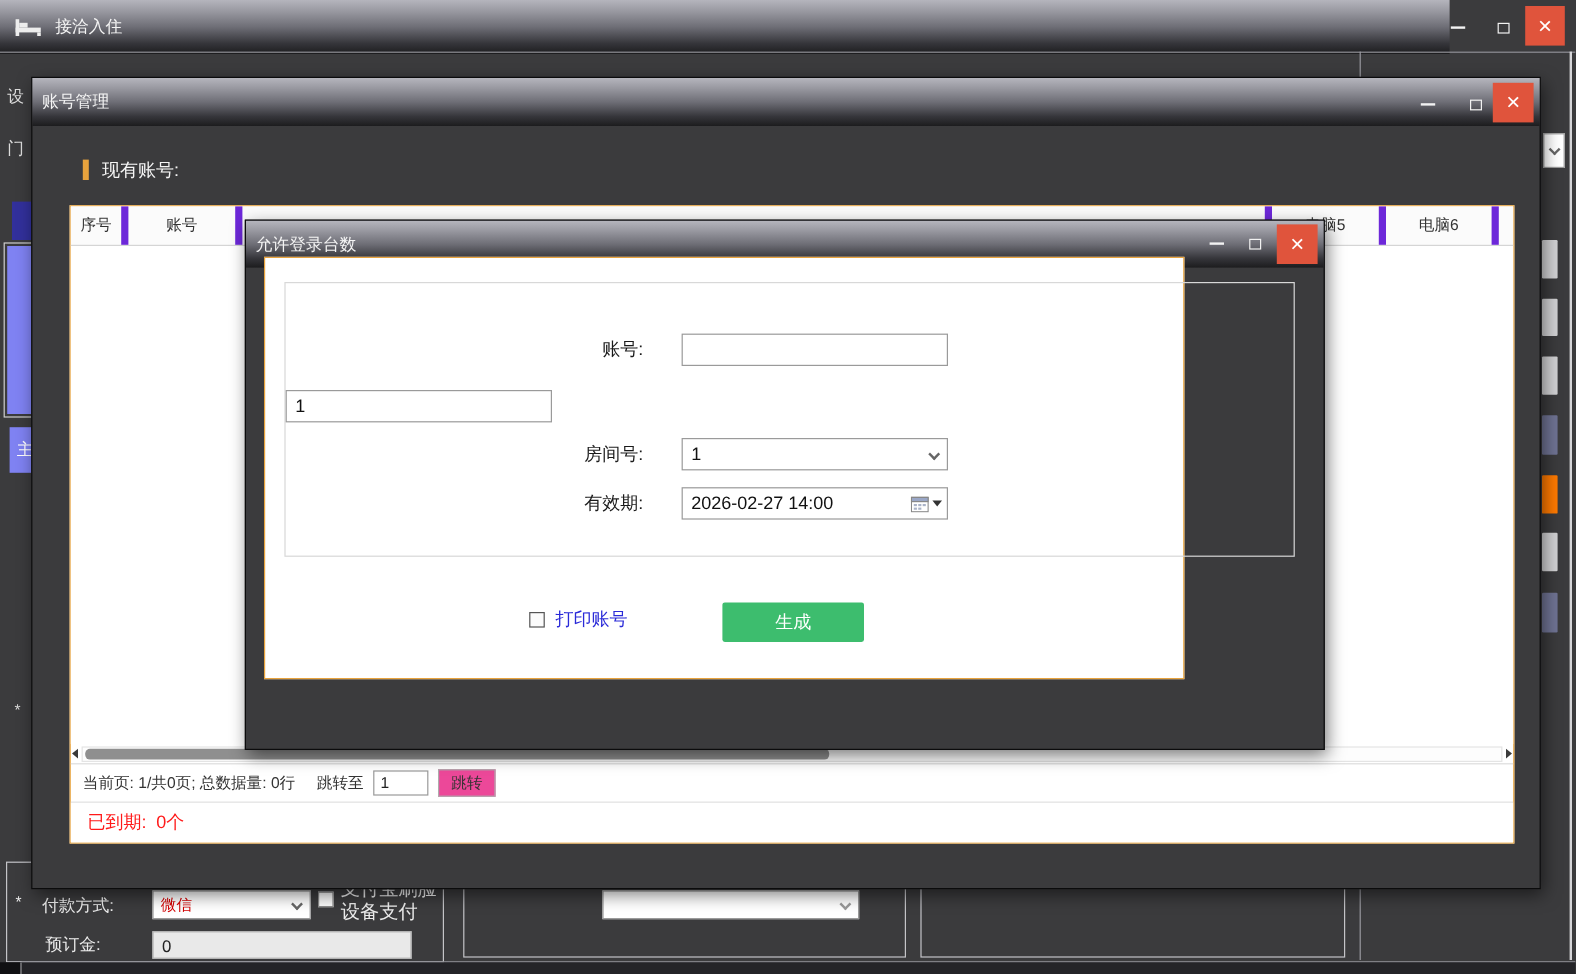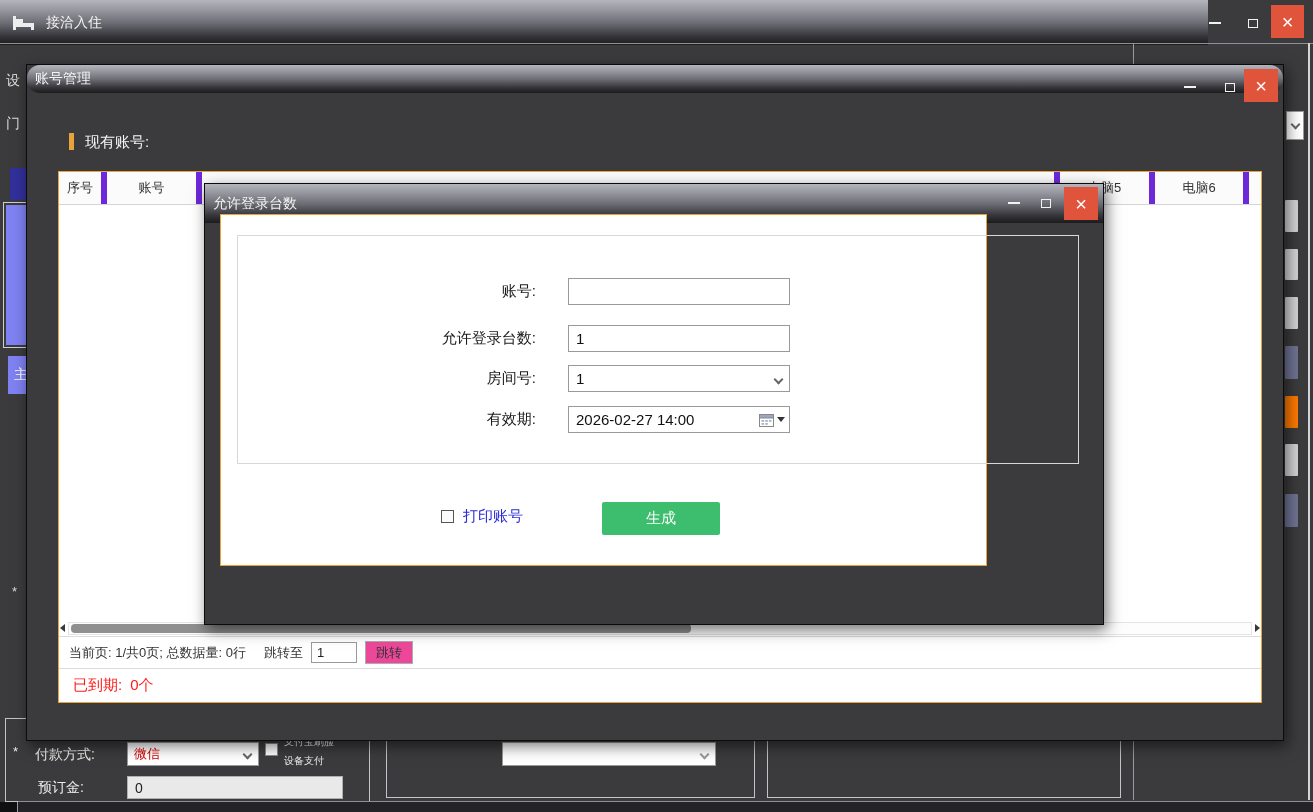--- a/index.html
+++ b/index.html
@@ -123,37 +123,37 @@
   <div class="groupbox abs" style="left:386px;top:718px;width:369px;height:80px;"></div>
   <div class="groupbox abs" style="left:767px;top:718px;width:354px;height:80px;"></div>
 
   <span class="lbl abs" style="left:13px;top:744px;font-size:13px;">*</span>
   <span class="lbl abs" style="left:35px;top:746px;">付款方式:</span>
   <div class="combo abs" style="left:127px;top:742px;width:132px;height:24px;">
     <span style="font-size:13px;color:#D40000;padding-left:6px;">微信</span>
     <span class="chev-wrap"><span class="chev"></span></span>
   </div>
   <input type="checkbox" class="cbx abs" style="left: 265px; top: 743px;">
-  <div class="abs" style="left:284px;top:732px;font-size:10px;line-height:19px;color:#ececec;">
+  <div class="abs" style="left:284px;top:732px;font-size:16px;line-height:19px;color:#ececec;">
     <div>支付宝刷脸</div>
     <div>设备支付</div>
   </div>
   <span class="lbl abs" style="left:38px;top:779px;">预订金:</span>
   <input class="abs" style="left: 127px; top: 776px; width: 216px; height: 23px; background: rgb(233, 233, 233); border: 1px solid rgb(176, 176, 176); font-size: 14px; padding-left: 7px; color: rgb(34, 34, 34);" value="0">
   <div class="combo abs" style="left:502px;top:742px;width:214px;height:24px;">
     <span class="chev-wrap"><span class="chev" style="border-color:#999;"></span></span>
   </div>
 
   <div class="abs" style="left:18px;top:801px;width:1295px;height:1px;background:#8f8f96;"></div>
   <div class="abs" style="left:0;top:802px;width:1313px;height:10px;background:#242428;"></div>
   <div class="abs" style="left:0;top:802px;width:18px;height:10px;background:#101012;border-right:1px solid #9a9aa0;"></div>
 </div>
 
 <div class="window abs" style="left:26px;top:64px;width:1258px;height:677px;z-index:20;">
-  <div class="titlebar" style="width:100%;height:28px;padding-left:8px;border-radius:13px;">
+  <div class="titlebar" style="width:100%;height:40px;padding-left:8px;">
     <span class="win-title">账号管理</span>
     <div class="ctl abs" style="left:1148px;top:7px;width:30px;height:30px;">
         <span class="minbar"></span>
       </div>
     <div class="ctl abs" style="left:1188px;top:7px;width:30px;height:30px;">
         <span class="maxbox"></span>
       </div>
     <div class="ctl close-btn abs" style="left:1217px;top:4px;width:34px;height:33px;">×</div>
   </div>
 
@@ -208,21 +208,20 @@
     <div class="ctl close-btn abs" style="left:859px;top:3px;width:34px;height:33px;">×</div>
   </div>
 
   <div class="white-panel abs" style="left:15px;top:30px;width:767px;height:352px;">
     <div class="inner-panel">
       <div class="form-row" style="margin-bottom:20px;">
         <span class="form-label">账号:</span>
         <input class="dlg-input" value="" style="">
       </div>
       <div class="form-row" style="margin-bottom:13px;">
-        <span class="form-label">允许登录台数:</span>
         <input class="dlg-input" value="1" style="">
       </div>
       <div class="form-row" style="margin-bottom:14px;">
         <span class="form-label">房间号:</span>
         <div class="combo dlg-combo" style="padding-left:0;">
           <span style="padding-left:7px;">1</span>
           <span class="chev-wrap"><span class="chev"></span></span>
         </div>
       </div>
       <div class="form-row">

